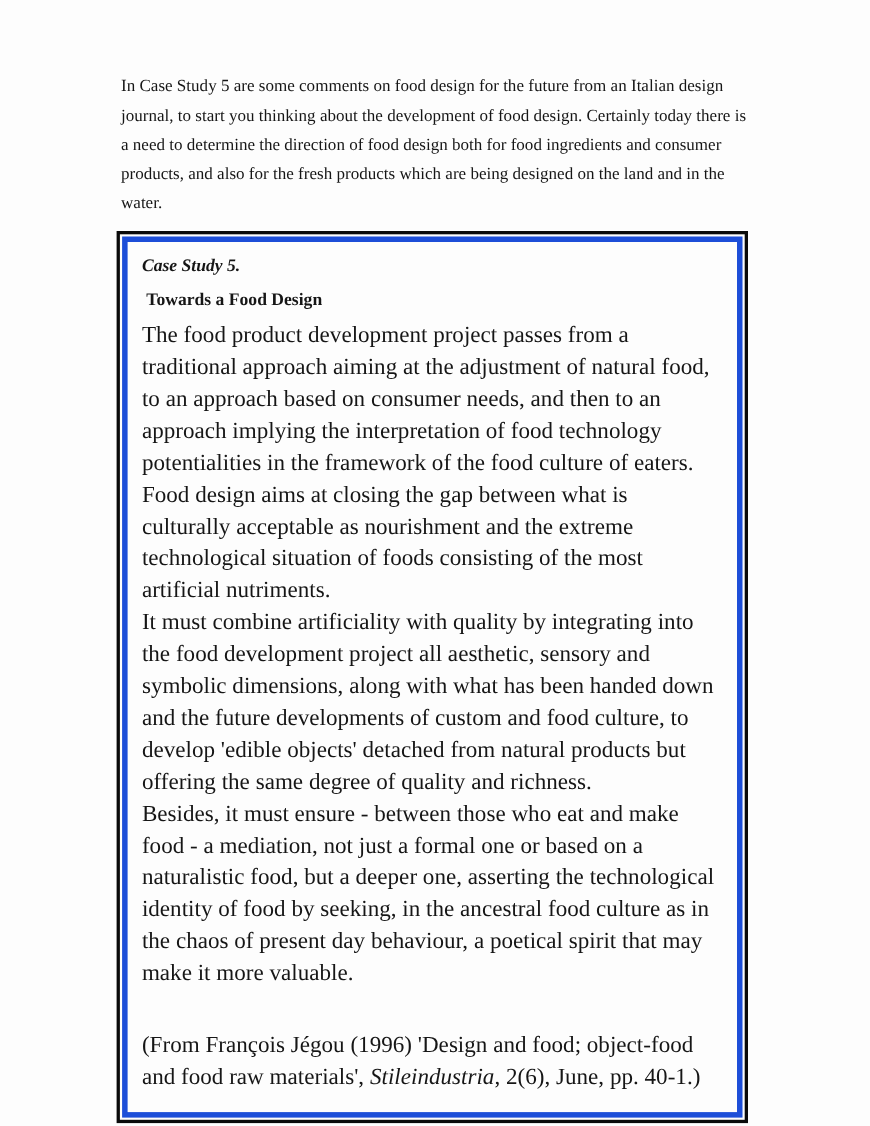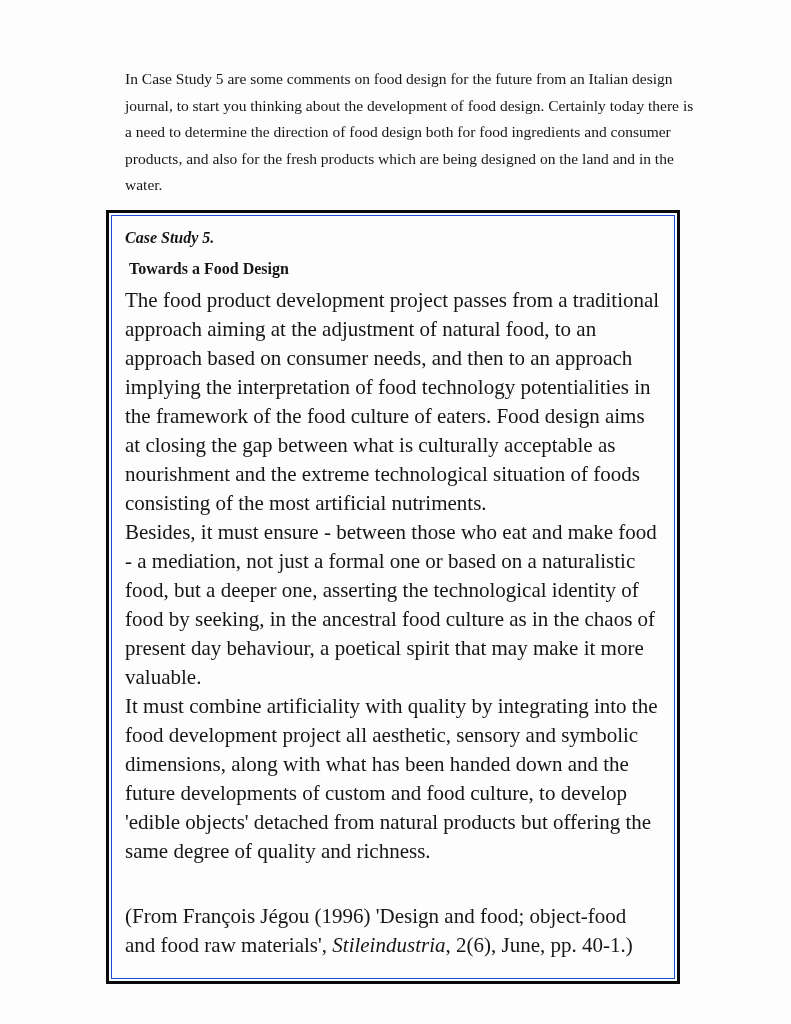--- a/index.html
+++ b/index.html
@@ -21,34 +21,33 @@
     font-size: 15.5px;
     line-height: 26.5px;
     margin: 0;
     text-align: left;
   }
   .intro {
     position: absolute;
     left: 110px;
     top: 66px;
     width: 578px;
-    margin-left: 15px;
   }
   .case-box-outer {
     position: absolute;
     left: 106px;
     top: 210px;
     width: 574px;
     box-sizing: border-box;
     border: 3px solid #0a0a0a;
     padding: 2px;
     background: #fdfdfd;
   }
   .case-box-inner {
-    border: 1px solid #1d4ed8;
+    border: 5px solid #1d4ed8;
     padding: 9px 14px 18px 13px;
   }
   .case-title {
     font-weight: bold;
     font-style: italic;
     font-size: 16px;
     line-height: 26.5px;
     margin: 0;
   }
   .case-subtitle {
@@ -93,23 +92,23 @@
 
   <div class="case-box-outer">
     <div class="case-box-inner">
 
       <p class="case-title">Case Study 5.</p>
 
       <p class="case-subtitle">Towards a Food Design</p>
 
       <p class="case-para">The food product development project passes from a traditional approach aiming at the adjustment of natural food, to an approach based on consumer needs, and then to an approach implying the interpretation of food technology potentialities in the framework of the food culture of eaters. Food design aims at closing the gap between what is culturally acceptable as nourishment and the extreme technological situation of foods consisting of the most artificial nutriments.</p>
 
+      <p class="case-para">It must combine artificiality with quality by integrating into the food development project all aesthetic, sensory and symbolic dimensions, along with what has been handed down and the future developments of custom and food culture, to develop 'edible objects' detached from natural products but offering the same degree of quality and richness.</p>
+
       <p class="case-para">Besides, it must ensure - between those who eat and make food - a mediation, not just a formal one or based on a naturalistic food, but a deeper one, asserting the technological identity of food by seeking, in the ancestral food culture as in the chaos of present day behaviour, a poetical spirit that may make it more valuable.</p>
-
-      <p class="case-para">It must combine artificiality with quality by integrating into the food development project all aesthetic, sensory and symbolic dimensions, along with what has been handed down and the future developments of custom and food culture, to develop 'edible objects' detached from natural products but offering the same degree of quality and richness.</p>
 
       <p class="case-para citation"><span>(From François Jégou (1996) 'Design and food; object-food and food raw materials', </span><span class="journal">Stileindustria</span><span>, 2(6), June, pp. 40-1.)</span></p>
 
     </div>
   </div>
 
 
 
 </div>
 

